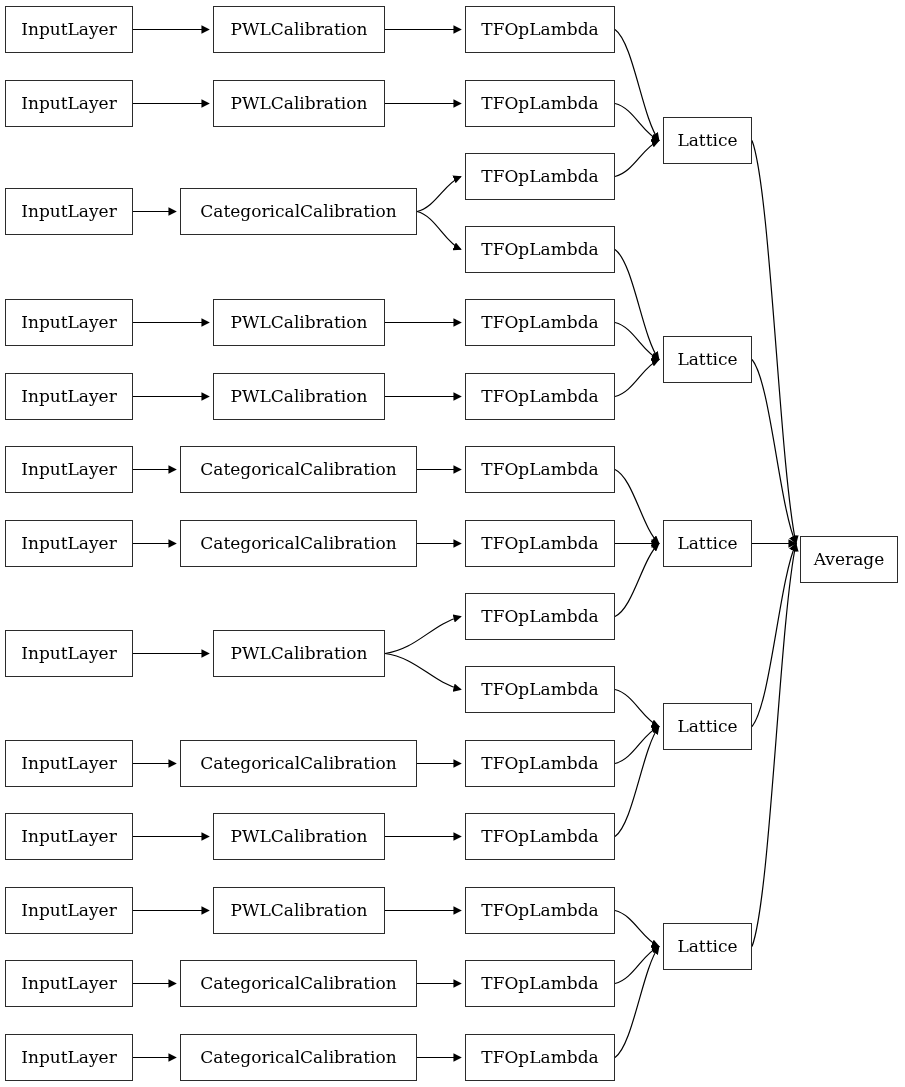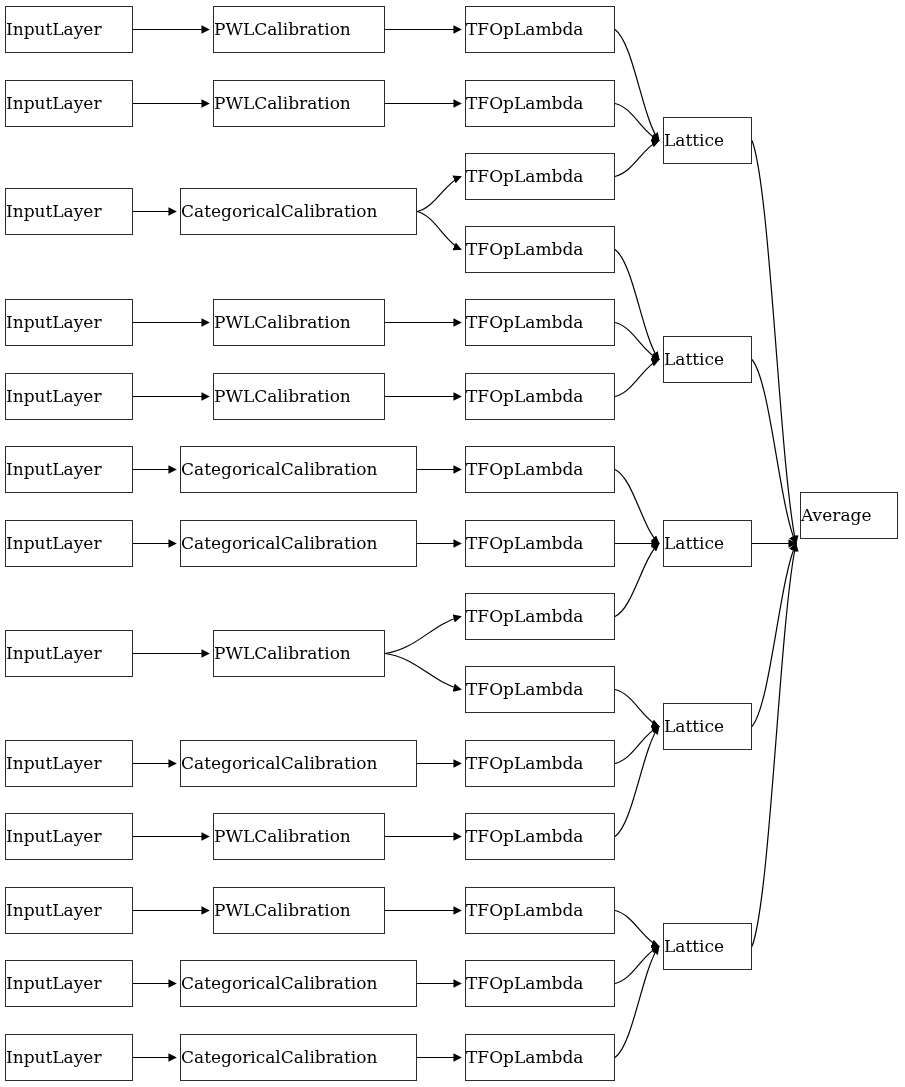--- a/index.html
+++ b/index.html
@@ -23,21 +23,21 @@
     height: 1087px;
     pointer-events: none;
   }
   .node {
     position: absolute;
     box-sizing: border-box;
     border: 1px solid #2b2b2b;
     background: #ffffff;
     display: flex;
     align-items: center;
-    justify-content: flex-start;
+    justify-content: center;
     color: #000000;
     font-size: 17px;
     line-height: 1;
     white-space: nowrap;
   }
   .node-label {
     display: block;
     pointer-events: none;
   }
 </style>
@@ -234,17 +234,17 @@
       </div>
       <div class="node" style="left: 663px; top: 520px; width: 89px; height: 47px;">
         <span class="node-label">Lattice</span>
       </div>
       <div class="node" style="left: 663px; top: 703px; width: 89px; height: 47px;">
         <span class="node-label">Lattice</span>
       </div>
       <div class="node" style="left: 663px; top: 923px; width: 89px; height: 47px;">
         <span class="node-label">Lattice</span>
       </div>
-      <div class="node" style="left: 800px; top: 492px; width: 98px; height: 47px;">
+      <div class="node" style="left: 800px; top: 536px; width: 98px; height: 47px;">
         <span class="node-label">Average</span>
       </div>
     </div>
 </div>
 
 </body></html>

